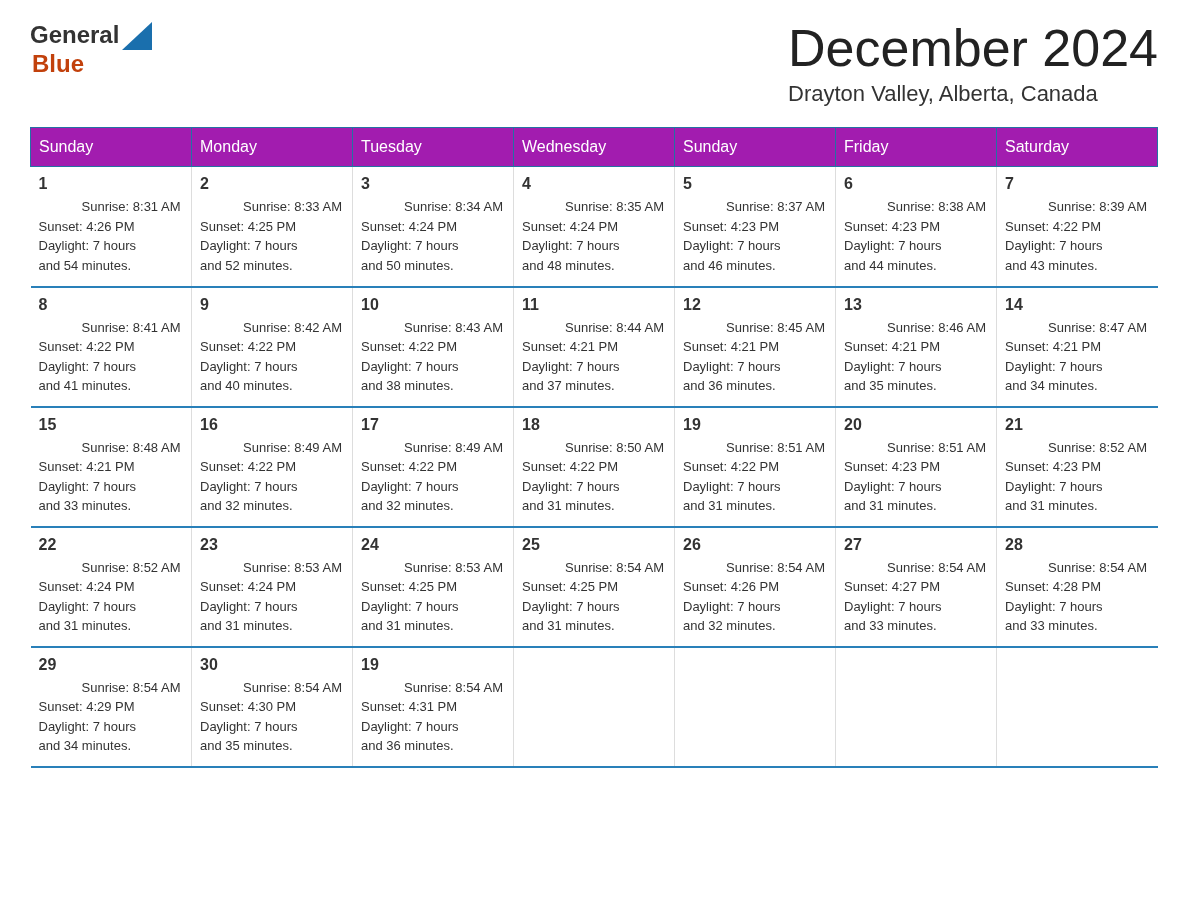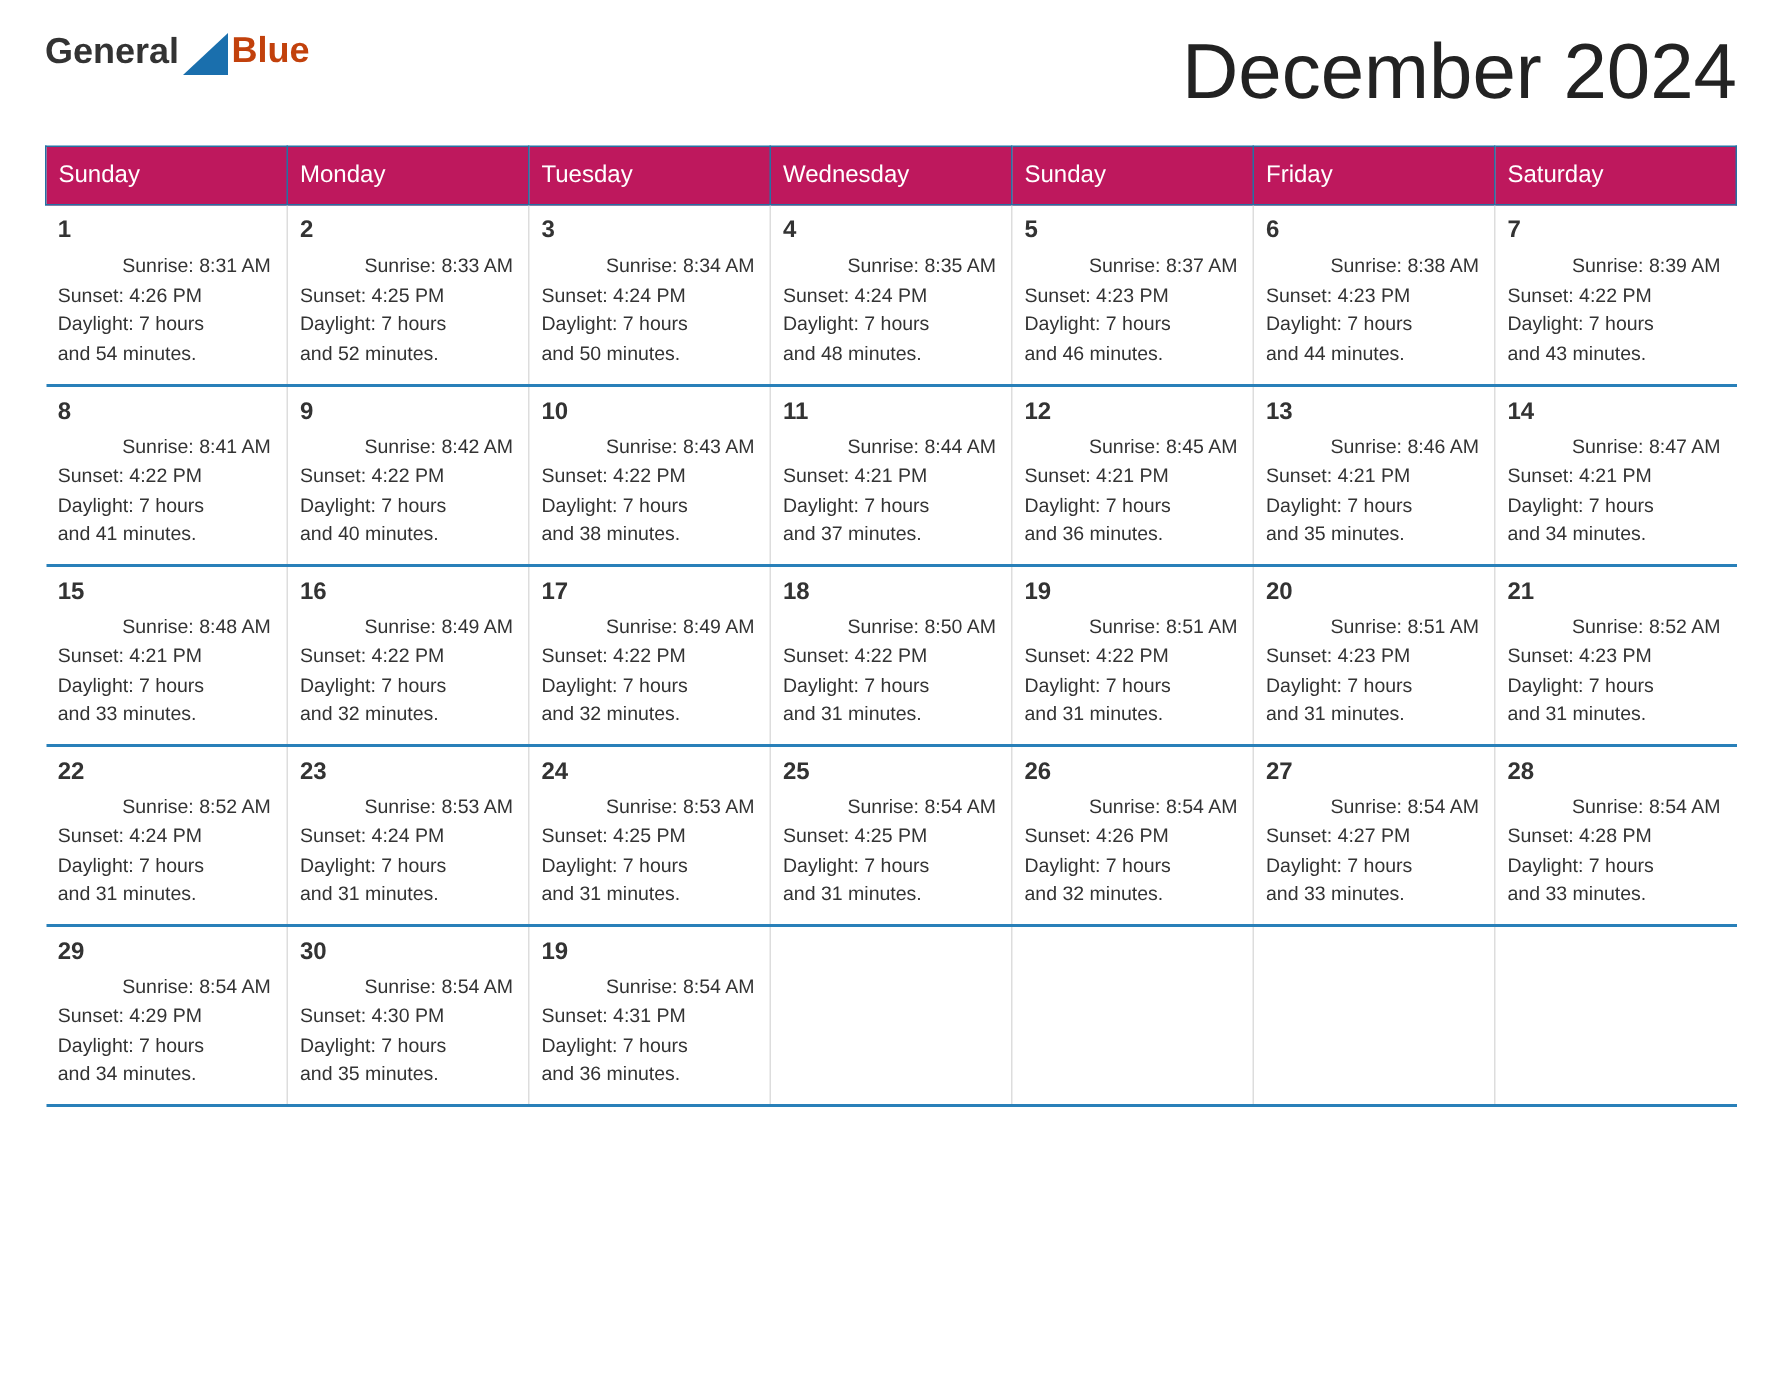--- a/index.html
+++ b/index.html
@@ -11,20 +11,21 @@
       padding: 20px 30px;
     }
     .header {
       display: flex;
       justify-content: space-between;
       align-items: flex-start;
       margin-bottom: 20px;
     }
     .logo-area {
       display: flex;
+      flex-direction: column;
       align-items: flex-start;
     }
     .logo-top-row {
       display: flex;
       align-items: center;
     }
     .title-area {
     }
     .month-title {
       font-size: 52px;
@@ -36,21 +37,21 @@
       font-size: 22px;
       color: #333;
       margin-top: 4px;
     }
     table {
       width: 100%;
       border-collapse: collapse;
       table-layout: fixed;
     }
     thead tr th {
-      background-color: #be185d;
+      background-color: #a21caf;
       color: #fff;
       padding: 10px 8px;
       font-size: 16px;
       font-weight: normal;
       text-align: left;
       border: 1px solid #2471a3;
     }
     tbody tr {
       border-bottom: 2px solid #2980b9;
     }
@@ -90,20 +91,21 @@
     <div class="logo-top-row">
       <span style="font-size:24px;font-weight:bold;color:#333;">General</span>
       <svg width="30" height="28" viewBox="0 0 30 28" style="margin-left:3px;margin-top:2px;">
         <polygon points="0,28 30,0 30,28" fill="#1a6fad"></polygon>
       </svg>
     </div>
     <span style="font-size:24px;font-weight:bold;color:#c2410c;margin-left:2px;">Blue</span>
   </div>
   <div class="title-area">
     <div class="month-title">December 2024</div>
+    <div class="location-title">Drayton Valley, Alberta, Canada</div>
   </div>
 </div>
 
 <table>
   <thead>
     <tr>
     <th>Sunday</th>
         <th>Monday</th>
         <th>Tuesday</th>
         <th>Wednesday</th>

